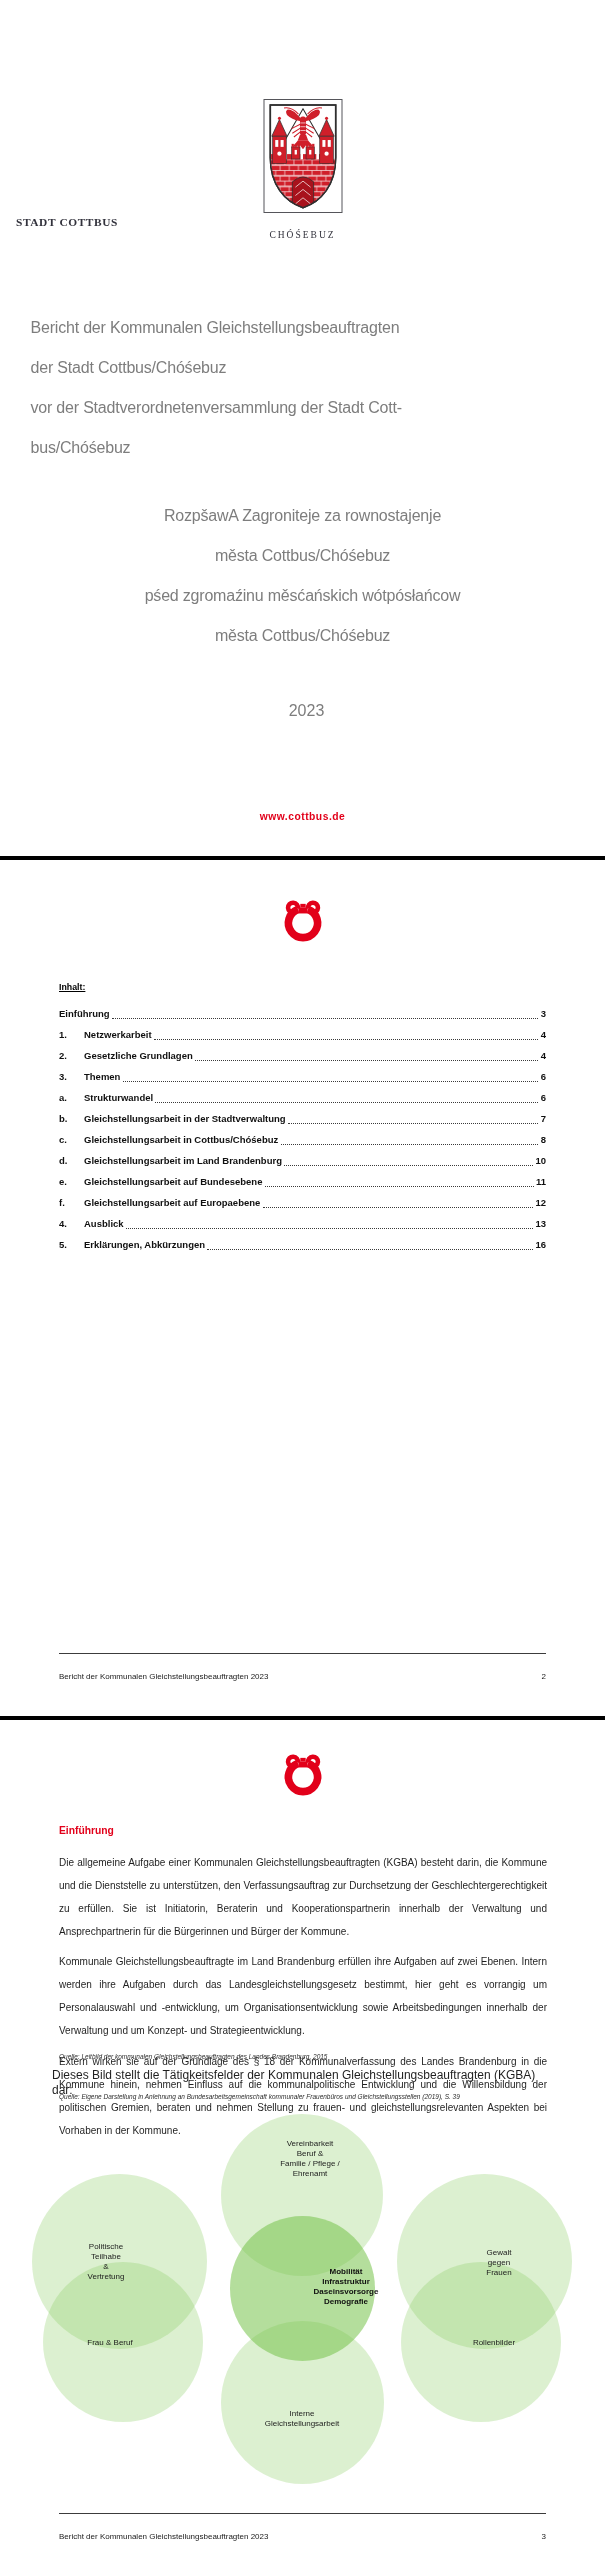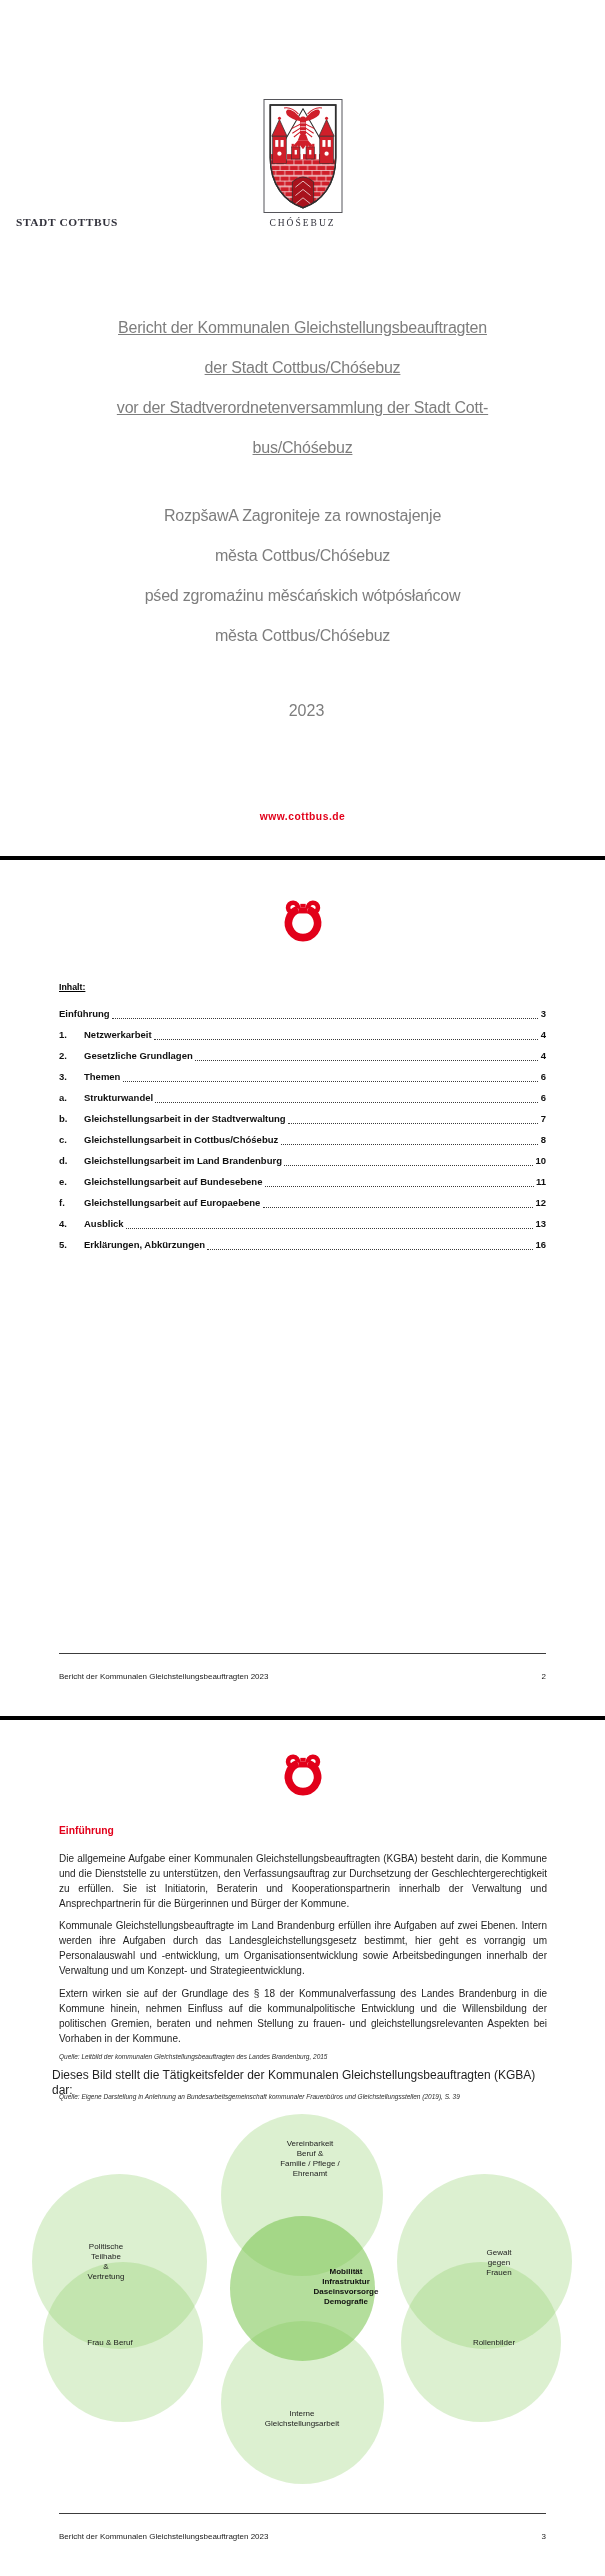--- a/index.html
+++ b/index.html
@@ -34,32 +34,30 @@
   }
   .crest-caption1{
     position:absolute; left:0; right:0; top:216px;
     text-align:left;
     font-family:"Liberation Serif", serif;
     font-size:11.4px; font-weight:600; letter-spacing:0.6px;
     color:#32323c;
     margin-left:16px;
   }
   .crest-caption2{
-    position:absolute; left:0; right:0; top:218px;
+    position:absolute; left:0; right:0; top:230px;
     text-align:center;
     font-family:"Liberation Serif", serif;
     font-size:9.5px; font-weight:500; letter-spacing:2px;
     color:#32323c;
   }
   .title-block{
     position:absolute; left:30.5px; right:30.5px; top:308px;
-    text-align:center;
     font-size:16px; line-height:40px; letter-spacing:-0.2px;
     color:var(--title-gray);
-    text-decoration:underline;
   }
   .subtitle-block{
     position:absolute; left:30.5px; right:30.5px; top:496px;
     text-align:center;
     font-size:16px; line-height:40px; letter-spacing:-0.2px;
     color:var(--title-gray);
   }
   .year-line{
     position:absolute; left:8px; right:0; top:702px;
     text-align:center;
@@ -112,21 +110,21 @@
   .p3-heading{
     position:absolute; left:59px; top:105px;
     font-size:10.3px; font-weight:bold;
     color:var(--red);
   }
   .p3-body{
     position:absolute; left:59px; width:488px; top:131px;
   }
   .p3-body p{
     margin:0 0 7.6px 0;
-    font-size:10px; line-height:15px;
+    font-size:10px; line-height:23px;
     text-align:justify;
   }
   .source-note{
     position:absolute; left:59px; width:488px;
     font-size:6.5px; font-style:italic; color:#2d2d2d;
   }
   .source-1{top:333px;}
   .lead-in{
     position:absolute; left:52px; width:488px; top:348px;
     font-size:12px; line-height:15.2px;

